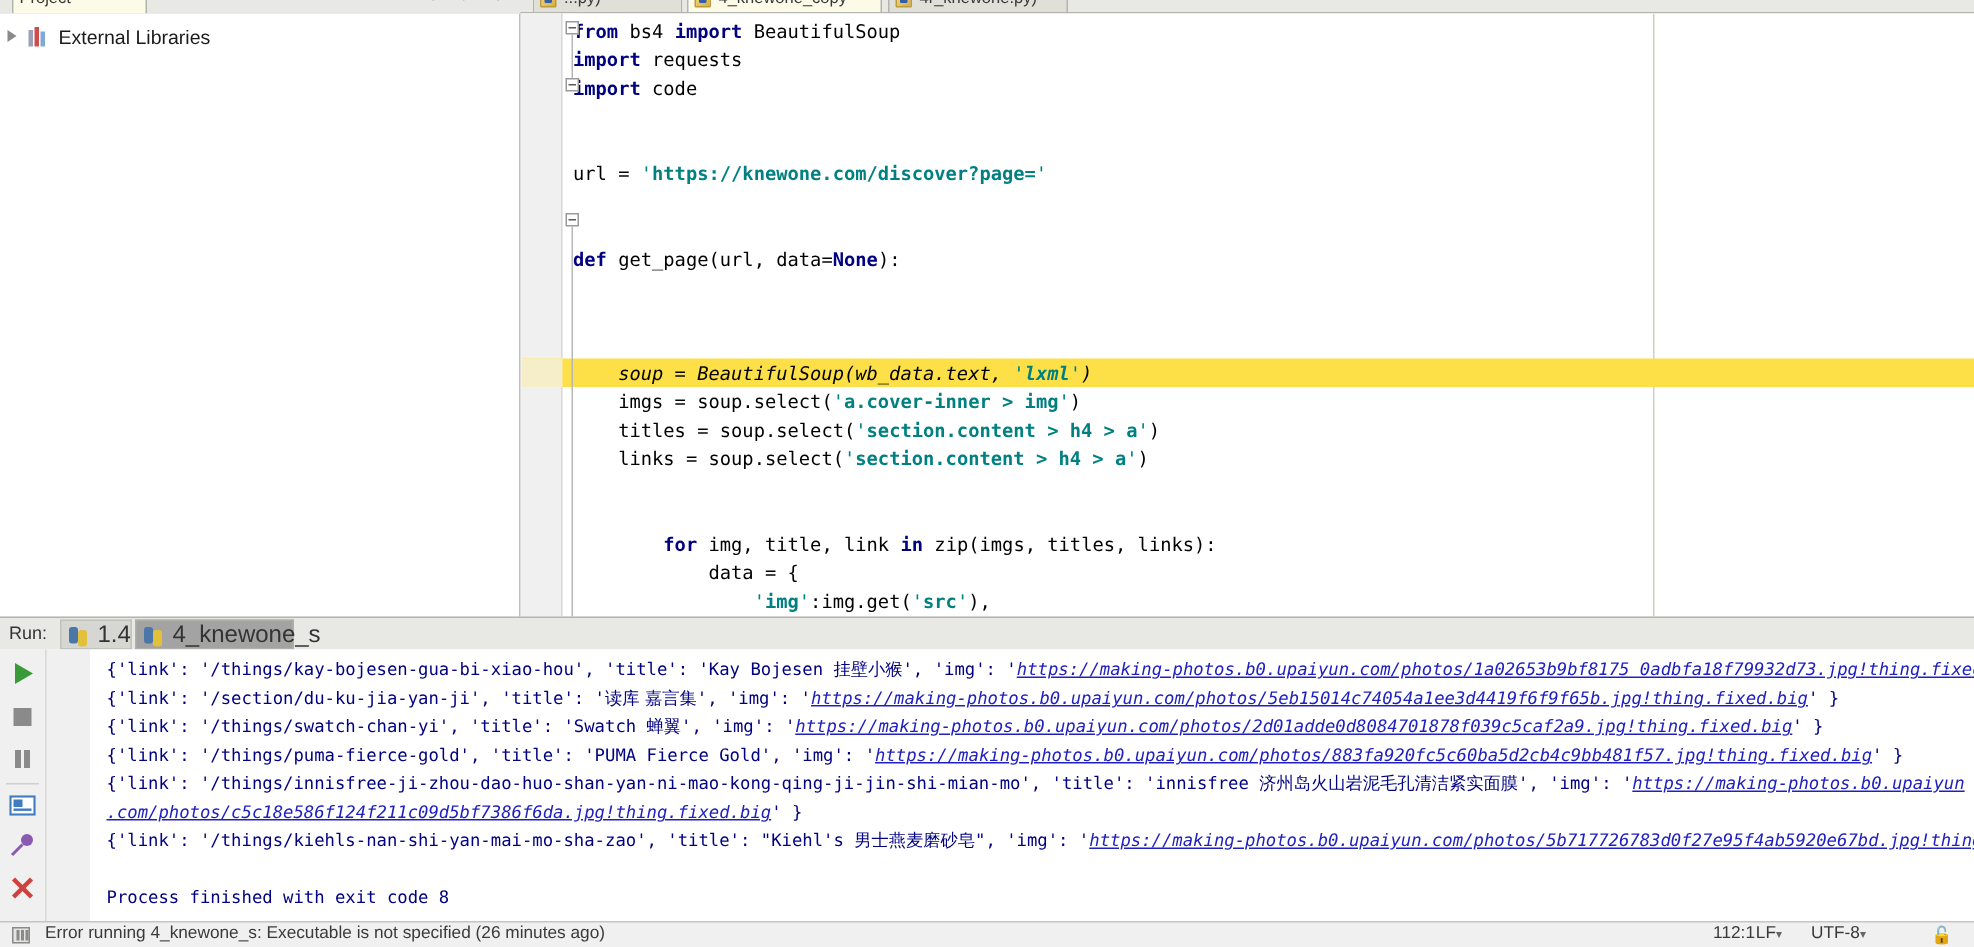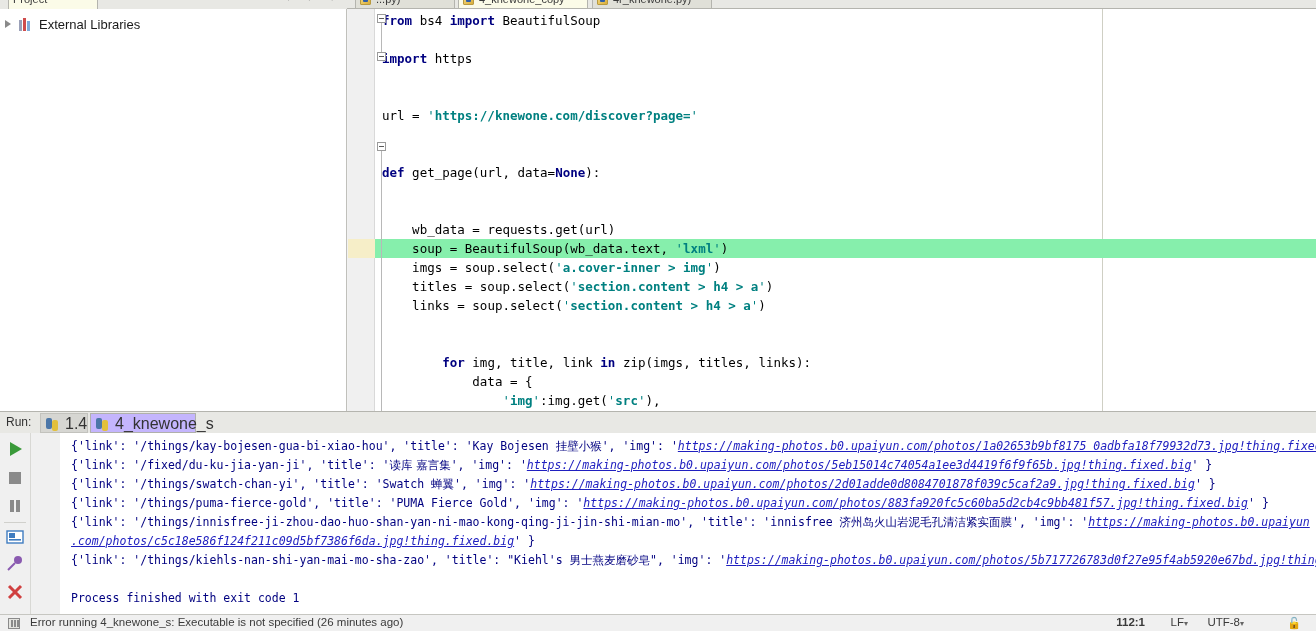--- a/index.html
+++ b/index.html
@@ -97,21 +97,21 @@
   .codearea {
     position: absolute; left: 0; top: 0; width: 968px; height: 402px;
     font-family: "DejaVu Sans Mono", "Liberation Mono", monospace;
     font-size: 12.5px;
   }
   .cline {
     position: absolute; left: 0; width: 968px; height: 19px;
     line-height: 19px; white-space: pre;
   }
   .cline .txt { position: absolute; left: 34px; }
-  .cline.hl { background: #86efac; }
+  .cline.hl { background: #fde047; font-style: italic; }
   .cline.hl .gutterfill {
     position:absolute; left:0; top:0; width:27px; height:19px; background:#f6eec8;
   }
   .kw  { color: #000080; font-weight: bold; }
   .str { color: #008080; font-weight: bold; }
   .strp{ color: #008080; }
   .pln { color: #000000; }
   .marginline {
     position: absolute; left: 754px; top: 0; width: 1px; height: 402px;
     background: #cfcfc4;
@@ -148,21 +148,21 @@
     border: 1px solid transparent;
   }
   .rtab .pyicon {
     position: absolute; left: 5px; top: 4px; width: 13px; height: 13px;
   }
   .pyicon .pb {
     position: absolute; width: 6px; height: 11px; border-radius: 2px;
   }
   .pyicon .pb1 { left: 0; top: 0; background: #4b76a8; }
   .pyicon .pb2 { left: 6px; top: 2px; background: #e3c03c; }
-  .rtab.sel { background: #c4b5fd; border-color: #b0b0ab; }
+  .rtab.sel { background: #a3a3a3; border-color: #b0b0ab; }
   .rtab.unsel { background: #d6d6d2; border-color: #c2c2bd; }
 
   .runbody {
     position: absolute; left: 0; top: 21px; width: 1316px; height: 182px;
     background: #ffffff;
   }
   .runtoolbar {
     position: absolute; left: 0; top: 21px; width: 30px; height: 182px;
     background: #f0f0f0;
   }
@@ -198,21 +198,21 @@
   .statusmsg { position: absolute; left: 30px; top: 1px; white-space: nowrap; }
   .statusicon {
     position: absolute; left: 8px; top: 3px; width: 12px; height: 11px;
     border: 1px solid #8a8a8a; background: #e4e4e0;
   }
   .statusicon::after {
     content:""; position:absolute; left:2px; top:1px; width:2px; height:7px;
     background:#8a8a8a; box-shadow: 3px 0 0 #8a8a8a, 6px 0 0 #8a8a8a;
   }
   .statright { position: absolute; top: 1px; white-space: nowrap; }
-  .s-caret { right: 171px; font-weight: bold; }
+  .s-caret { right: 146px; }
   .s-sep   { right: 128px; }
   .s-enc   { right: 72px; }
   .s-lock  { right: 14px; }
   .caretdn { font-size: 8px; color:#666; }
 </style>
 </head>
 <body>
 
 <div id="app">
 
@@ -251,30 +251,30 @@
     </div>
   </div>
 
   <div class="editor">
     <div class="gutter"></div>
     <div class="foldcol"></div>
     <div class="marginline"></div>
 
     <div class="codearea" id="codearea">
         <div class="cline" style="top: 2px;"><span class="txt"><span class="pln"></span><span class="kw">from</span><span class="pln"> </span><span class="pln">bs4</span><span class="pln"> </span><span class="kw">import</span><span class="pln"> </span><span class="pln">BeautifulSoup</span><span class="pln"></span></span></div>
-        <div class="cline" style="top: 40px;"><span class="txt"><span class="pln"></span><span class="kw">import</span><span class="pln"> </span><span class="pln">https</span><span class="pln"></span></span></div>
+        <div class="cline" style="top: 21px;"><span class="txt"><span class="pln"></span><span class="kw">import</span><span class="pln"> </span><span class="pln">requests</span><span class="pln"></span></span></div>
+        <div class="cline" style="top: 40px;"><span class="txt"><span class="pln"></span><span class="kw">import</span><span class="pln"> </span><span class="pln">code</span><span class="pln"></span></span></div>
         <div class="cline" style="top: 59px;"><span class="txt"><span class="pln"></span></span></div>
         <div class="cline" style="top: 78px;"><span class="txt"><span class="pln"></span></span></div>
         <div class="cline" style="top: 97px;"><span class="txt"><span class="pln"></span><span class="pln">url</span><span class="pln"> = </span><span class="strp">'</span><span class="str">https://knewone.com/discover?page=</span><span class="strp">'</span><span class="pln"></span></span></div>
         <div class="cline" style="top: 116px;"><span class="txt"><span class="pln"></span></span></div>
         <div class="cline" style="top: 135px;"><span class="txt"><span class="pln"></span></span></div>
         <div class="cline" style="top: 154px;"><span class="txt"><span class="pln"></span><span class="kw">def</span><span class="pln"> </span><span class="pln">get_page</span><span class="pln">(</span><span class="pln">url</span><span class="pln">, </span><span class="pln">data</span><span class="pln">=</span><span class="kw">None</span><span class="pln">):</span></span></div>
         <div class="cline" style="top: 173px;"><span class="txt"><span class="pln"></span></span></div>
         <div class="cline" style="top: 192px;"><span class="txt"><span class="pln"></span></span></div>
-        <div class="cline" style="top: 211px;"><span class="txt"><span class="pln">    </span><span class="pln">wb_data</span><span class="pln"> = </span><span class="pln">requests</span><span class="pln">.</span><span class="pln">get</span><span class="pln">(</span><span class="pln">url</span><span class="pln">)</span></span></div>
         <div class="cline hl" style="top: 230px;"><div class="gutterfill"></div><span class="txt"><span class="pln">    </span><span class="pln">soup</span><span class="pln"> = </span><span class="pln">BeautifulSoup</span><span class="pln">(</span><span class="pln">wb_data</span><span class="pln">.</span><span class="pln">text</span><span class="pln">, </span><span class="strp">'</span><span class="str">lxml</span><span class="strp">'</span><span class="pln">)</span></span></div>
         <div class="cline" style="top: 249px;"><span class="txt"><span class="pln">    </span><span class="pln">imgs</span><span class="pln"> = </span><span class="pln">soup</span><span class="pln">.</span><span class="pln">select</span><span class="pln">(</span><span class="strp">'</span><span class="str">a.cover-inner &gt; img</span><span class="strp">'</span><span class="pln">)</span></span></div>
         <div class="cline" style="top: 268px;"><span class="txt"><span class="pln">    </span><span class="pln">titles</span><span class="pln"> = </span><span class="pln">soup</span><span class="pln">.</span><span class="pln">select</span><span class="pln">(</span><span class="strp">'</span><span class="str">section.content &gt; h4 &gt; a</span><span class="strp">'</span><span class="pln">)</span></span></div>
         <div class="cline" style="top: 287px;"><span class="txt"><span class="pln">    </span><span class="pln">links</span><span class="pln"> = </span><span class="pln">soup</span><span class="pln">.</span><span class="pln">select</span><span class="pln">(</span><span class="strp">'</span><span class="str">section.content &gt; h4 &gt; a</span><span class="strp">'</span><span class="pln">)</span></span></div>
         <div class="cline" style="top: 306px;"><span class="txt"><span class="pln"></span></span></div>
         <div class="cline" style="top: 344px;"><span class="txt"><span class="pln">        </span><span class="kw">for</span><span class="pln"> </span><span class="pln">img</span><span class="pln">, </span><span class="pln">title</span><span class="pln">, </span><span class="pln">link</span><span class="pln"> </span><span class="kw">in</span><span class="pln"> </span><span class="pln">zip</span><span class="pln">(</span><span class="pln">imgs</span><span class="pln">, </span><span class="pln">titles</span><span class="pln">, </span><span class="pln">links</span><span class="pln">):</span></span></div>
         <div class="cline" style="top: 363px;"><span class="txt"><span class="pln">            </span><span class="pln">data</span><span class="pln"> = {</span></span></div>
         <div class="cline" style="top: 382px;"><span class="txt"><span class="pln">                </span><span class="strp">'</span><span class="str">img</span><span class="strp">'</span><span class="pln">:</span><span class="pln">img</span><span class="pln">.</span><span class="pln">get</span><span class="pln">(</span><span class="strp">'</span><span class="str">src</span><span class="strp">'</span><span class="pln">),</span></span></div>
         <div class="cline" style="top: 401px;"><span class="txt"></span></div>
       </div>
@@ -392,28 +392,28 @@
           <rect x="6" y="3" width="10" height="2" fill="#3f7cc0"></rect>
           <rect x="5" y="6" width="12" height="13" fill="none" stroke="#3f7cc0" stroke-width="1.5"></rect>
           <line x1="9" y1="9" x2="9" y2="16" stroke="#3f7cc0" stroke-width="1.2"></line>
           <line x1="13" y1="9" x2="13" y2="16" stroke="#3f7cc0" stroke-width="1.2"></line>
         </svg>
       </div>
     </div>
 
     <div class="console" id="console">
         <div class="oline" style="top: 4px;"><span>{'link': '/things/kay-bojesen-gua-bi-xiao-hou', 'title': 'Kay Bojesen </span><span class="cjk">挂壁小猴</span><span>', 'img': '</span><span class="lnk">https://making-photos.b0.upaiyun.com/photos/1a02653b9bf8175 0adbfa18f79932d73.jpg!thing.fixed.big</span></div>
-        <div class="oline" style="top: 23px;"><span>{'link': '/fixed/du-ku-jia-yan-ji', 'title': '</span><span class="cjk">读库 嘉言集</span><span>', 'img': '</span><span class="lnk">https://making-photos.b0.upaiyun.com/photos/5eb15014c74054a1ee3d4419f6f9f65b.jpg!thing.fixed.big</span><span>' }</span></div>
+        <div class="oline" style="top: 23px;"><span>{'link': '/section/du-ku-jia-yan-ji', 'title': '</span><span class="cjk">读库 嘉言集</span><span>', 'img': '</span><span class="lnk">https://making-photos.b0.upaiyun.com/photos/5eb15014c74054a1ee3d4419f6f9f65b.jpg!thing.fixed.big</span><span>' }</span></div>
         <div class="oline" style="top: 42px;"><span>{'link': '/things/swatch-chan-yi', 'title': 'Swatch </span><span class="cjk">蝉翼</span><span>', 'img': '</span><span class="lnk">https://making-photos.b0.upaiyun.com/photos/2d01adde0d8084701878f039c5caf2a9.jpg!thing.fixed.big</span><span>' }</span></div>
         <div class="oline" style="top: 61px;"><span>{'link': '/things/puma-fierce-gold', 'title': 'PUMA Fierce Gold', 'img': '</span><span class="lnk">https://making-photos.b0.upaiyun.com/photos/883fa920fc5c60ba5d2cb4c9bb481f57.jpg!thing.fixed.big</span><span>' }</span></div>
         <div class="oline" style="top: 80px;"><span>{'link': '/things/innisfree-ji-zhou-dao-huo-shan-yan-ni-mao-kong-qing-ji-jin-shi-mian-mo', 'title': 'innisfree </span><span class="cjk">济州岛火山岩泥毛孔清洁紧实面膜</span><span>', 'img': '</span><span class="lnk">https://making-photos.b0.upaiyun</span></div>
         <div class="oline" style="top: 99px;"><span class="lnk">.com/photos/c5c18e586f124f211c09d5bf7386f6da.jpg!thing.fixed.big</span><span>' }</span></div>
         <div class="oline" style="top: 118px;"><span>{'link': '/things/kiehls-nan-shi-yan-mai-mo-sha-zao', 'title': "Kiehl's </span><span class="cjk">男士燕麦磨砂皂</span><span>", 'img': '</span><span class="lnk">https://making-photos.b0.upaiyun.com/photos/5b717726783d0f27e95f4ab5920e67bd.jpg!thing.fixed.big</span></div>
         <div class="oline" style="top: 137px;"></div>
-        <div class="oline" style="top: 156px;"><span>Process finished with exit code 1</span></div>
+        <div class="oline" style="top: 156px;"><span>Process finished with exit code 8</span></div>
       </div>
   </div>
 
   <div class="statusbar">
     <span class="statusicon"></span>
     <span class="statusmsg">Error running 4_knewone_s: Executable is not specified (26 minutes ago)</span>
     <span class="statright s-caret">112:1</span>
     <span class="statright s-sep"><span>LF</span><span class="caretdn">▾</span></span>
     <span class="statright s-enc"><span>UTF-8</span><span class="caretdn">▾</span></span>
     <span class="statright s-lock">🔓</span>

